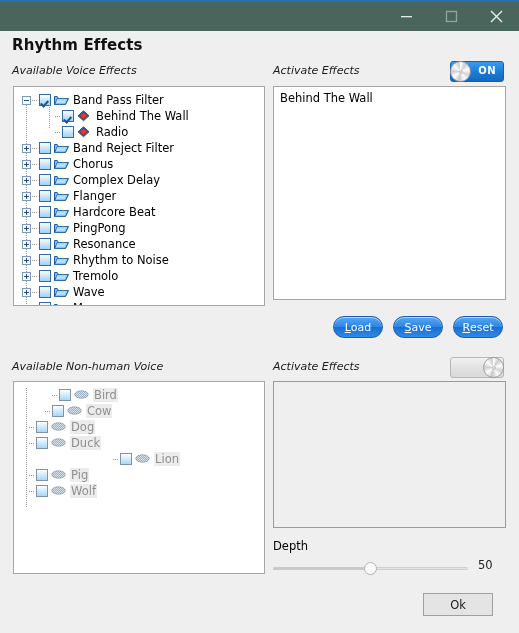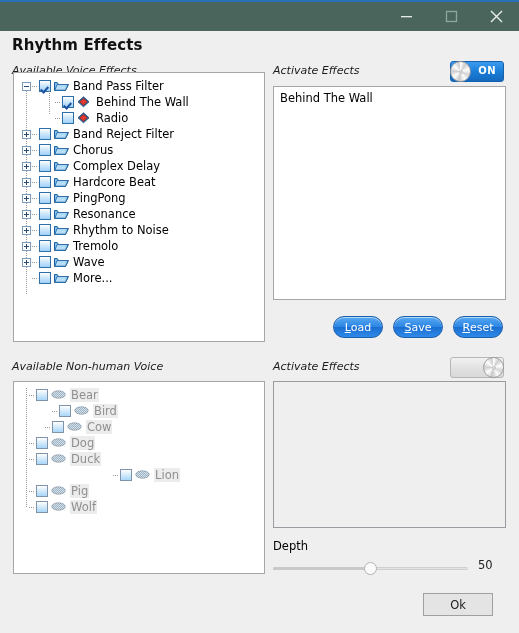--- a/index.html
+++ b/index.html
@@ -329,21 +329,21 @@
           <path d="M2 2 L13 13 M13 2 L2 13" stroke="#e9efec" stroke-width="1.4" fill="none"></path>
         </svg>
     </span>
   </div>
 </div>
 
 <div id="page-title">Rhythm Effects</div>
 
 <div class="section-label" style="left:12px; top:64px;">Available Voice Effects</div>
 
-<div class="panel" id="tree-panel" style="left:13px; top:72px; width:252px; height:270px;">
+<div class="panel" id="tree-panel" style="left:13px; top:86px; width:252px; height:220px;">
   <div class="tree" id="tree-body">
       <div class="vline" style="top: 12px; height: 210px;"></div>
       <div class="trow lvl0">
         <span class="exp minus"></span>
         <span class="dots"></span>
         <span class="cb checked"></span>
         <span class="ico">
           <svg width="15" height="12" viewBox="0 0 15 12">
             <path d="M0.5 2.5 L0.5 10.5 L11.5 10.5 L14.5 4.5 L4.5 4.5 L3.2 2.5 Z" fill="#7fc0ef" stroke="#1b5f9e" stroke-width="1"></path>
             <path d="M3 4.6 L14 4.6 L11.4 10.2 L0.9 10.2 Z" fill="#b6ddf7" stroke="#1b5f9e" stroke-width=".8"></path>
@@ -414,20 +414,32 @@
       <div class="trow lvl0">
         <span class="exp plus"></span>
         <span class="dots"></span>
         <span class="cb"></span>
         <span class="ico">
           <svg width="15" height="12" viewBox="0 0 15 12">
             <path d="M0.5 2.5 L0.5 10.5 L11.5 10.5 L14.5 4.5 L4.5 4.5 L3.2 2.5 Z" fill="#7fc0ef" stroke="#1b5f9e" stroke-width="1"></path>
             <path d="M3 4.6 L14 4.6 L11.4 10.2 L0.9 10.2 Z" fill="#b6ddf7" stroke="#1b5f9e" stroke-width=".8"></path>
           </svg>
         </span>
+        <span class="tlabel">Flanger</span>
+      </div>
+      <div class="trow lvl0">
+        <span class="exp plus"></span>
+        <span class="dots"></span>
+        <span class="cb"></span>
+        <span class="ico">
+          <svg width="15" height="12" viewBox="0 0 15 12">
+            <path d="M0.5 2.5 L0.5 10.5 L11.5 10.5 L14.5 4.5 L4.5 4.5 L3.2 2.5 Z" fill="#7fc0ef" stroke="#1b5f9e" stroke-width="1"></path>
+            <path d="M3 4.6 L14 4.6 L11.4 10.2 L0.9 10.2 Z" fill="#b6ddf7" stroke="#1b5f9e" stroke-width=".8"></path>
+          </svg>
+        </span>
         <span class="tlabel">Hardcore Beat</span>
       </div>
       <div class="trow lvl0">
         <span class="exp plus"></span>
         <span class="dots"></span>
         <span class="cb"></span>
         <span class="ico">
           <svg width="15" height="12" viewBox="0 0 15 12">
             <path d="M0.5 2.5 L0.5 10.5 L11.5 10.5 L14.5 4.5 L4.5 4.5 L3.2 2.5 Z" fill="#7fc0ef" stroke="#1b5f9e" stroke-width="1"></path>
             <path d="M3 4.6 L14 4.6 L11.4 10.2 L0.9 10.2 Z" fill="#b6ddf7" stroke="#1b5f9e" stroke-width=".8"></path>
@@ -497,154 +509,137 @@
       </div>
       <div class="vline2" style="top: 18px; height: 24px;"></div>
     </div>
 </div>
 
 <div class="section-label" style="left:12px; top:360px;">Available Non-human Voice</div>
 
 <div class="panel" id="nonhuman-panel" style="left:13px; top:381px; width:252px; height:193px;">
   <div class="tree" id="nonhuman-body">
       <div class="vline" style="top: 6px; height: 120px;"></div>
-      <div class="trow lvl0 dis" style="padding-left: 14px;">
+      <div class="trow lvl0 dis" style="padding-left: 14px; margin-left: 23px;">
         <span class="dots"></span>
         <span class="cb dis"></span>
         <span class="ico">
           <svg width="15" height="11" viewBox="0 0 15 11">
             <ellipse cx="7.5" cy="5.5" rx="6.6" ry="3.6" fill="#9fb6c9" stroke="#6f8599" stroke-width="0.8"></ellipse>
             <ellipse cx="7.5" cy="5.5" rx="6.6" ry="3.6" fill="url(#dith)" opacity="0.55"></ellipse>
             <defs>
               <pattern id="dith" width="2" height="2" patternUnits="userSpaceOnUse">
                 <rect width="1" height="1" fill="#ffffff"></rect>
                 <rect x="1" y="1" width="1" height="1" fill="#ffffff"></rect>
               </pattern>
             </defs>
           </svg>
         </span>
-        <span class="tlabel">Bear</span>
-      </div>
-      <div class="trow lvl0 dis" style="padding-left: 14px; margin-left: 23px;">
+        <span class="tlabel">Bird</span>
+      </div>
+      <div class="trow lvl0 dis" style="padding-left: 30px;">
         <span class="dots"></span>
         <span class="cb dis"></span>
         <span class="ico">
           <svg width="15" height="11" viewBox="0 0 15 11">
             <ellipse cx="7.5" cy="5.5" rx="6.6" ry="3.6" fill="#9fb6c9" stroke="#6f8599" stroke-width="0.8"></ellipse>
             <ellipse cx="7.5" cy="5.5" rx="6.6" ry="3.6" fill="url(#dith)" opacity="0.55"></ellipse>
             <defs>
               <pattern id="dith" width="2" height="2" patternUnits="userSpaceOnUse">
                 <rect width="1" height="1" fill="#ffffff"></rect>
                 <rect x="1" y="1" width="1" height="1" fill="#ffffff"></rect>
               </pattern>
             </defs>
           </svg>
         </span>
-        <span class="tlabel">Bird</span>
-      </div>
-      <div class="trow lvl0 dis" style="padding-left: 30px;">
+        <span class="tlabel">Cow</span>
+      </div>
+      <div class="trow lvl0 dis" style="padding-left: 14px;">
         <span class="dots"></span>
         <span class="cb dis"></span>
         <span class="ico">
           <svg width="15" height="11" viewBox="0 0 15 11">
             <ellipse cx="7.5" cy="5.5" rx="6.6" ry="3.6" fill="#9fb6c9" stroke="#6f8599" stroke-width="0.8"></ellipse>
             <ellipse cx="7.5" cy="5.5" rx="6.6" ry="3.6" fill="url(#dith)" opacity="0.55"></ellipse>
             <defs>
               <pattern id="dith" width="2" height="2" patternUnits="userSpaceOnUse">
                 <rect width="1" height="1" fill="#ffffff"></rect>
                 <rect x="1" y="1" width="1" height="1" fill="#ffffff"></rect>
               </pattern>
             </defs>
           </svg>
         </span>
-        <span class="tlabel">Cow</span>
+        <span class="tlabel">Dog</span>
       </div>
       <div class="trow lvl0 dis" style="padding-left: 14px;">
         <span class="dots"></span>
         <span class="cb dis"></span>
         <span class="ico">
           <svg width="15" height="11" viewBox="0 0 15 11">
             <ellipse cx="7.5" cy="5.5" rx="6.6" ry="3.6" fill="#9fb6c9" stroke="#6f8599" stroke-width="0.8"></ellipse>
             <ellipse cx="7.5" cy="5.5" rx="6.6" ry="3.6" fill="url(#dith)" opacity="0.55"></ellipse>
             <defs>
               <pattern id="dith" width="2" height="2" patternUnits="userSpaceOnUse">
                 <rect width="1" height="1" fill="#ffffff"></rect>
                 <rect x="1" y="1" width="1" height="1" fill="#ffffff"></rect>
               </pattern>
             </defs>
           </svg>
         </span>
-        <span class="tlabel">Dog</span>
-      </div>
-      <div class="trow lvl0 dis" style="padding-left: 14px;">
+        <span class="tlabel">Duck</span>
+      </div>
+      <div class="trow lvl0 dis" style="padding-left: 14px; justify-content: center;">
         <span class="dots"></span>
         <span class="cb dis"></span>
         <span class="ico">
           <svg width="15" height="11" viewBox="0 0 15 11">
             <ellipse cx="7.5" cy="5.5" rx="6.6" ry="3.6" fill="#9fb6c9" stroke="#6f8599" stroke-width="0.8"></ellipse>
             <ellipse cx="7.5" cy="5.5" rx="6.6" ry="3.6" fill="url(#dith)" opacity="0.55"></ellipse>
             <defs>
               <pattern id="dith" width="2" height="2" patternUnits="userSpaceOnUse">
                 <rect width="1" height="1" fill="#ffffff"></rect>
                 <rect x="1" y="1" width="1" height="1" fill="#ffffff"></rect>
               </pattern>
             </defs>
           </svg>
         </span>
-        <span class="tlabel">Duck</span>
-      </div>
-      <div class="trow lvl0 dis" style="padding-left: 14px; justify-content: center;">
+        <span class="tlabel">Lion</span>
+      </div>
+      <div class="trow lvl0 dis" style="padding-left: 14px;">
         <span class="dots"></span>
         <span class="cb dis"></span>
         <span class="ico">
           <svg width="15" height="11" viewBox="0 0 15 11">
             <ellipse cx="7.5" cy="5.5" rx="6.6" ry="3.6" fill="#9fb6c9" stroke="#6f8599" stroke-width="0.8"></ellipse>
             <ellipse cx="7.5" cy="5.5" rx="6.6" ry="3.6" fill="url(#dith)" opacity="0.55"></ellipse>
             <defs>
               <pattern id="dith" width="2" height="2" patternUnits="userSpaceOnUse">
                 <rect width="1" height="1" fill="#ffffff"></rect>
                 <rect x="1" y="1" width="1" height="1" fill="#ffffff"></rect>
               </pattern>
             </defs>
           </svg>
         </span>
-        <span class="tlabel">Lion</span>
+        <span class="tlabel">Pig</span>
       </div>
       <div class="trow lvl0 dis" style="padding-left: 14px;">
         <span class="dots"></span>
         <span class="cb dis"></span>
         <span class="ico">
           <svg width="15" height="11" viewBox="0 0 15 11">
             <ellipse cx="7.5" cy="5.5" rx="6.6" ry="3.6" fill="#9fb6c9" stroke="#6f8599" stroke-width="0.8"></ellipse>
             <ellipse cx="7.5" cy="5.5" rx="6.6" ry="3.6" fill="url(#dith)" opacity="0.55"></ellipse>
             <defs>
               <pattern id="dith" width="2" height="2" patternUnits="userSpaceOnUse">
                 <rect width="1" height="1" fill="#ffffff"></rect>
                 <rect x="1" y="1" width="1" height="1" fill="#ffffff"></rect>
               </pattern>
             </defs>
           </svg>
         </span>
-        <span class="tlabel">Pig</span>
-      </div>
-      <div class="trow lvl0 dis" style="padding-left: 14px;">
-        <span class="dots"></span>
-        <span class="cb dis"></span>
-        <span class="ico">
-          <svg width="15" height="11" viewBox="0 0 15 11">
-            <ellipse cx="7.5" cy="5.5" rx="6.6" ry="3.6" fill="#9fb6c9" stroke="#6f8599" stroke-width="0.8"></ellipse>
-            <ellipse cx="7.5" cy="5.5" rx="6.6" ry="3.6" fill="url(#dith)" opacity="0.55"></ellipse>
-            <defs>
-              <pattern id="dith" width="2" height="2" patternUnits="userSpaceOnUse">
-                <rect width="1" height="1" fill="#ffffff"></rect>
-                <rect x="1" y="1" width="1" height="1" fill="#ffffff"></rect>
-              </pattern>
-            </defs>
-          </svg>
-        </span>
         <span class="tlabel">Wolf</span>
       </div>
     </div>
 </div>
 
 <div class="section-label" style="left:273px; top:64px;">Activate Effects</div>
 
 <div class="toggle on" id="toggle-effects" style="left:450px; top:61px;">
   <span class="tg-text">ON</span>
   <span class="knob"></span>

